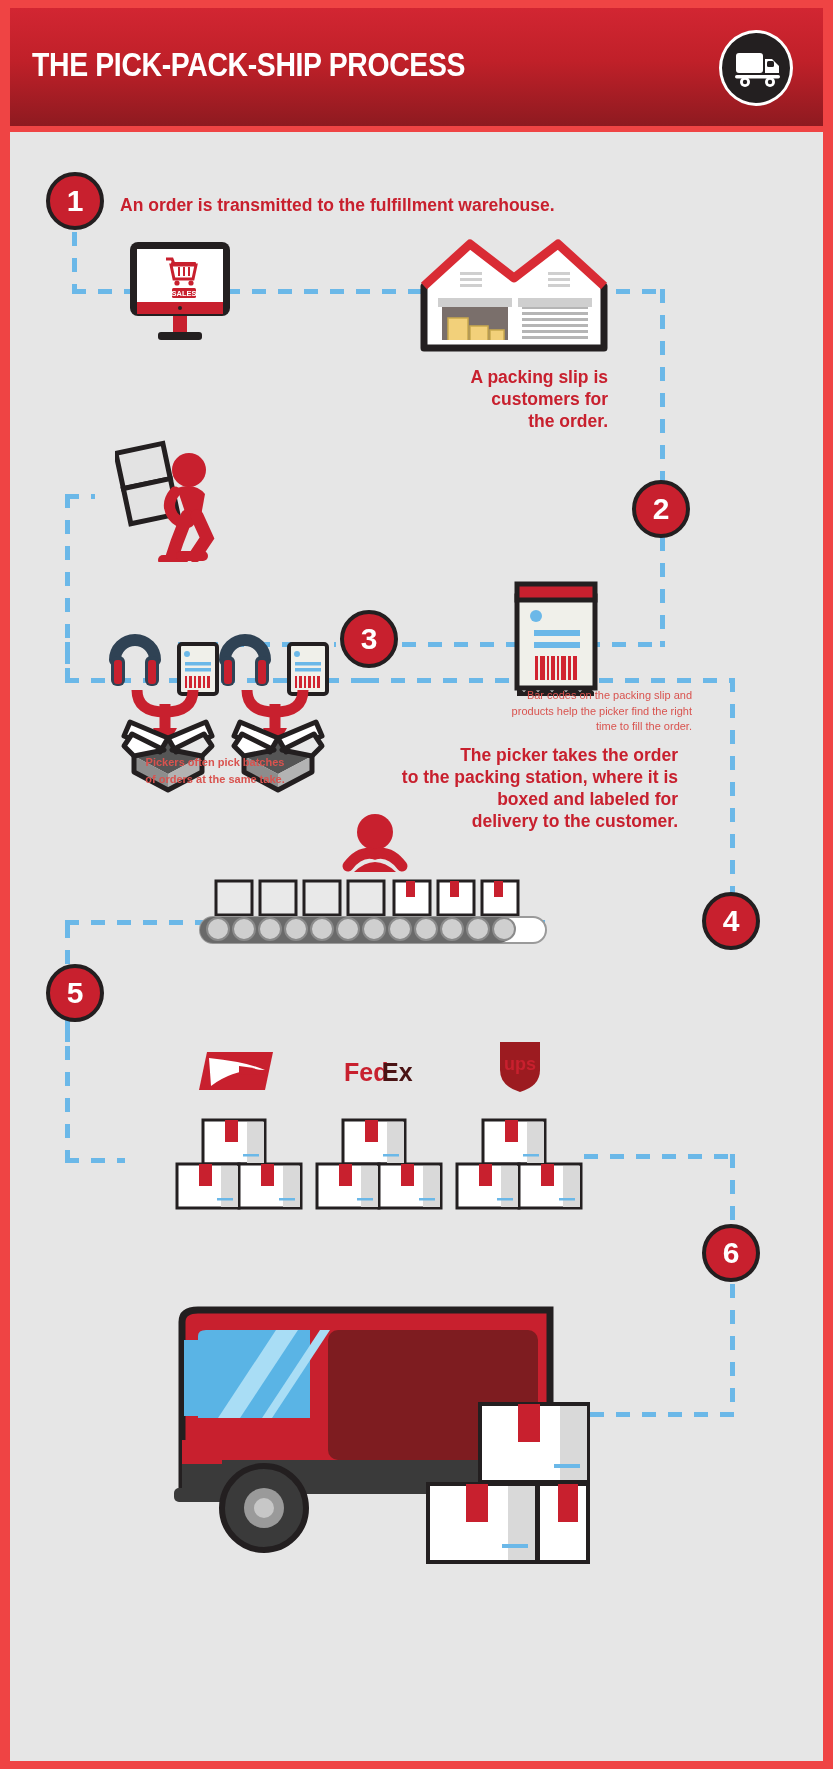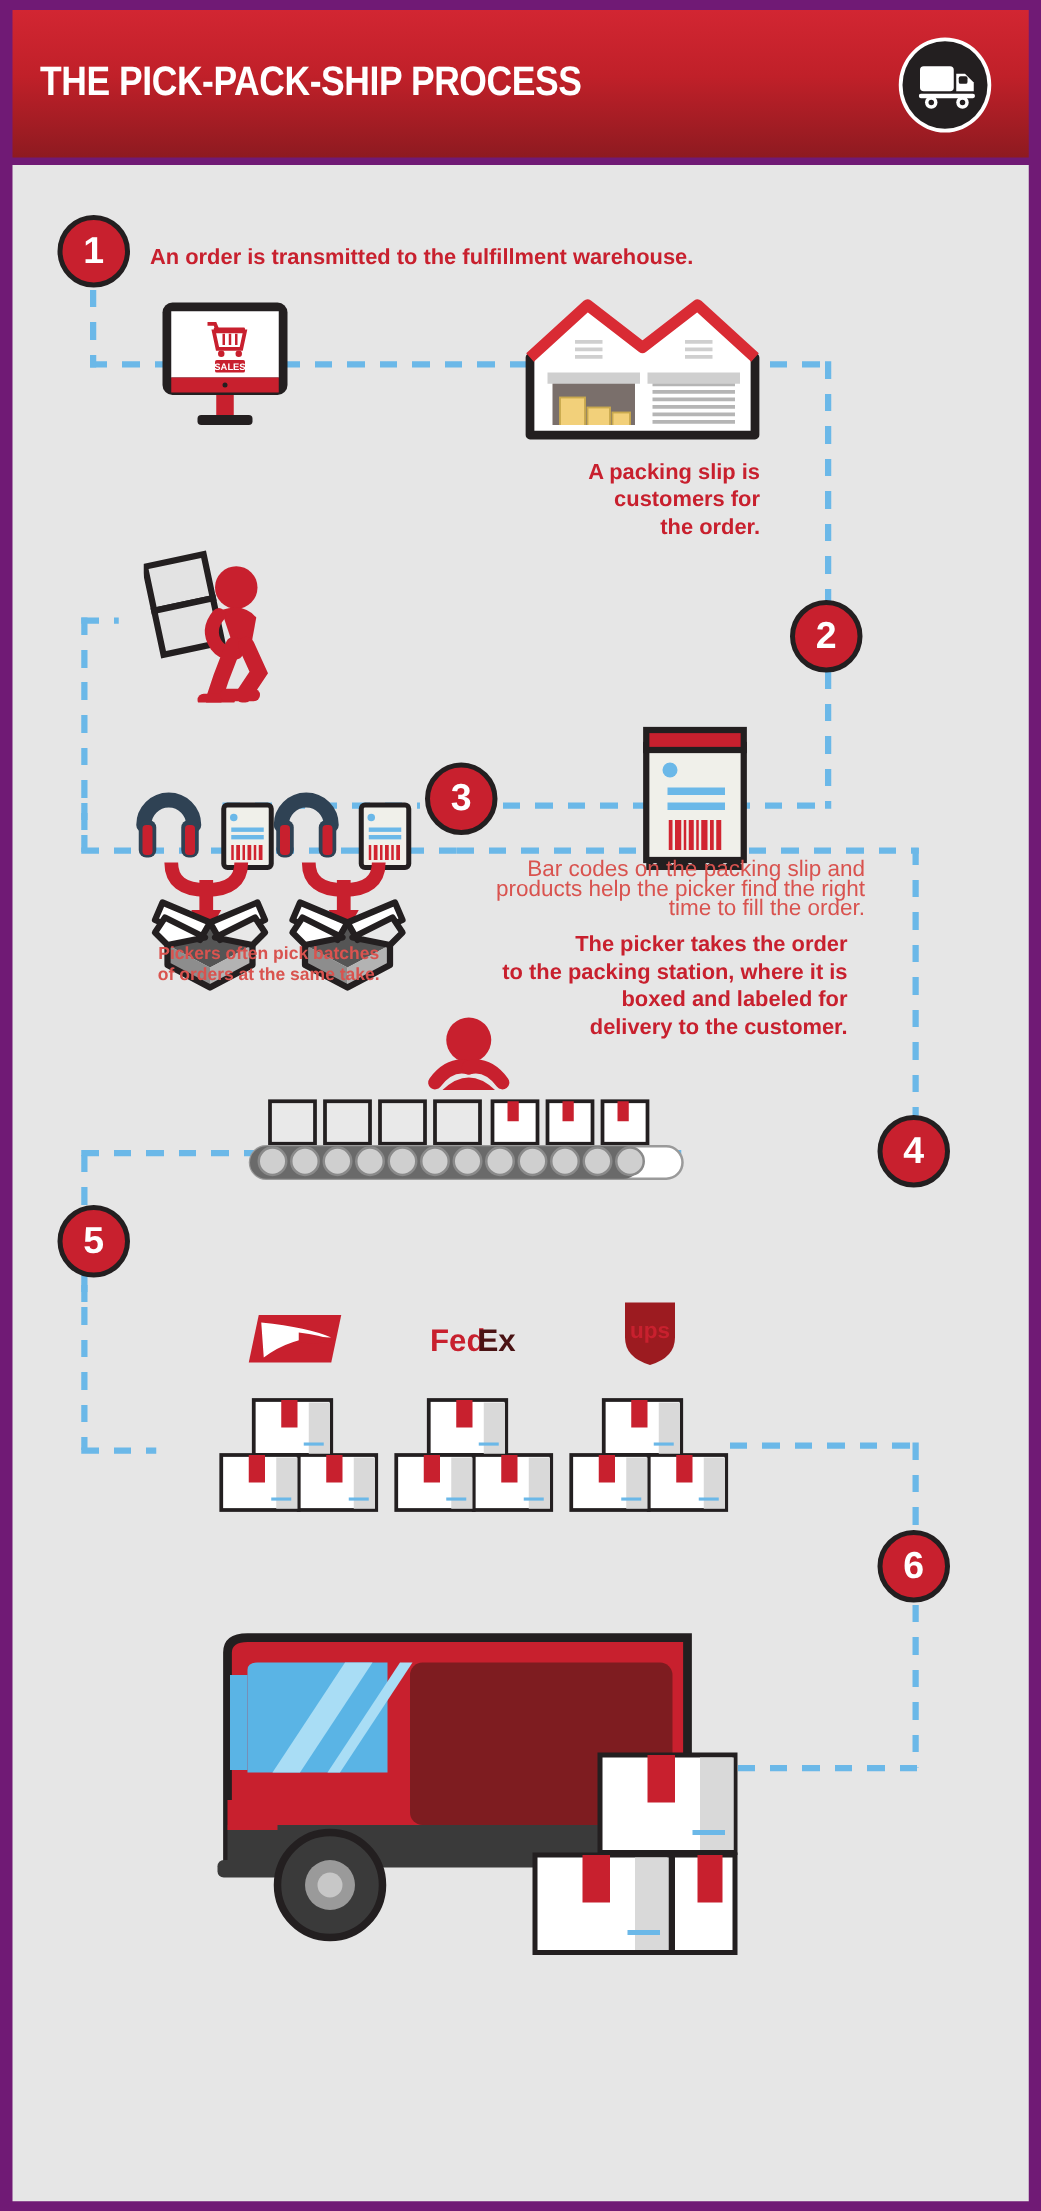--- a/index.html
+++ b/index.html
@@ -2,21 +2,21 @@
 <html><head>
 <meta charset="utf-8">
 <style>
   html,body{margin:0;padding:0;}
   body{
     width:833px;height:1769px;
     background:#f4f4f4;
     font-family:"Liberation Sans", sans-serif;
     overflow:hidden;
   }
-  .page{position:relative;width:833px;height:1769px;background:#701a75;}
+  .page{position:relative;width:833px;height:1769px;background:#ef4444;}
 
   
   .header{
     position:absolute;left:10px;top:8px;width:813px;height:118px;
     background:linear-gradient(180deg,#d22632 0%, #c02029 45%, #8e1a20 100%);
   }
   .header-title{
     position:absolute;left:22px;top:38px;
     color:#ffffff;
     font-size:33px;font-weight:bold;
@@ -48,25 +48,25 @@
     z-index:6;
   }
 
   
   .step-text{
     position:absolute;color:#c8202e;font-weight:bold;
     font-size:17.5px;line-height:22px;z-index:5;
   }
   .cap{
     position:absolute;color:#d9534f;font-weight:normal;
-    font-size:18px;line-height:15.5px;z-index:5;
+    font-size:11px;line-height:15.5px;z-index:5;
   }
   .cap-bold{
     position:absolute;color:#d9534f;font-weight:bold;
-    font-size:14px;line-height:17px;z-index:5;
+    font-size:11px;line-height:17px;z-index:5;
   }
 
   
   .dash-h{
     position:absolute;height:5px;z-index:1;
     background-image:repeating-linear-gradient(to right,#6bb8e8 0 14px,transparent 14px 26px);
   }
   .dash-v{
     position:absolute;width:5px;z-index:1;
     background-image:repeating-linear-gradient(to bottom,#6bb8e8 0 14px,transparent 14px 26px);

